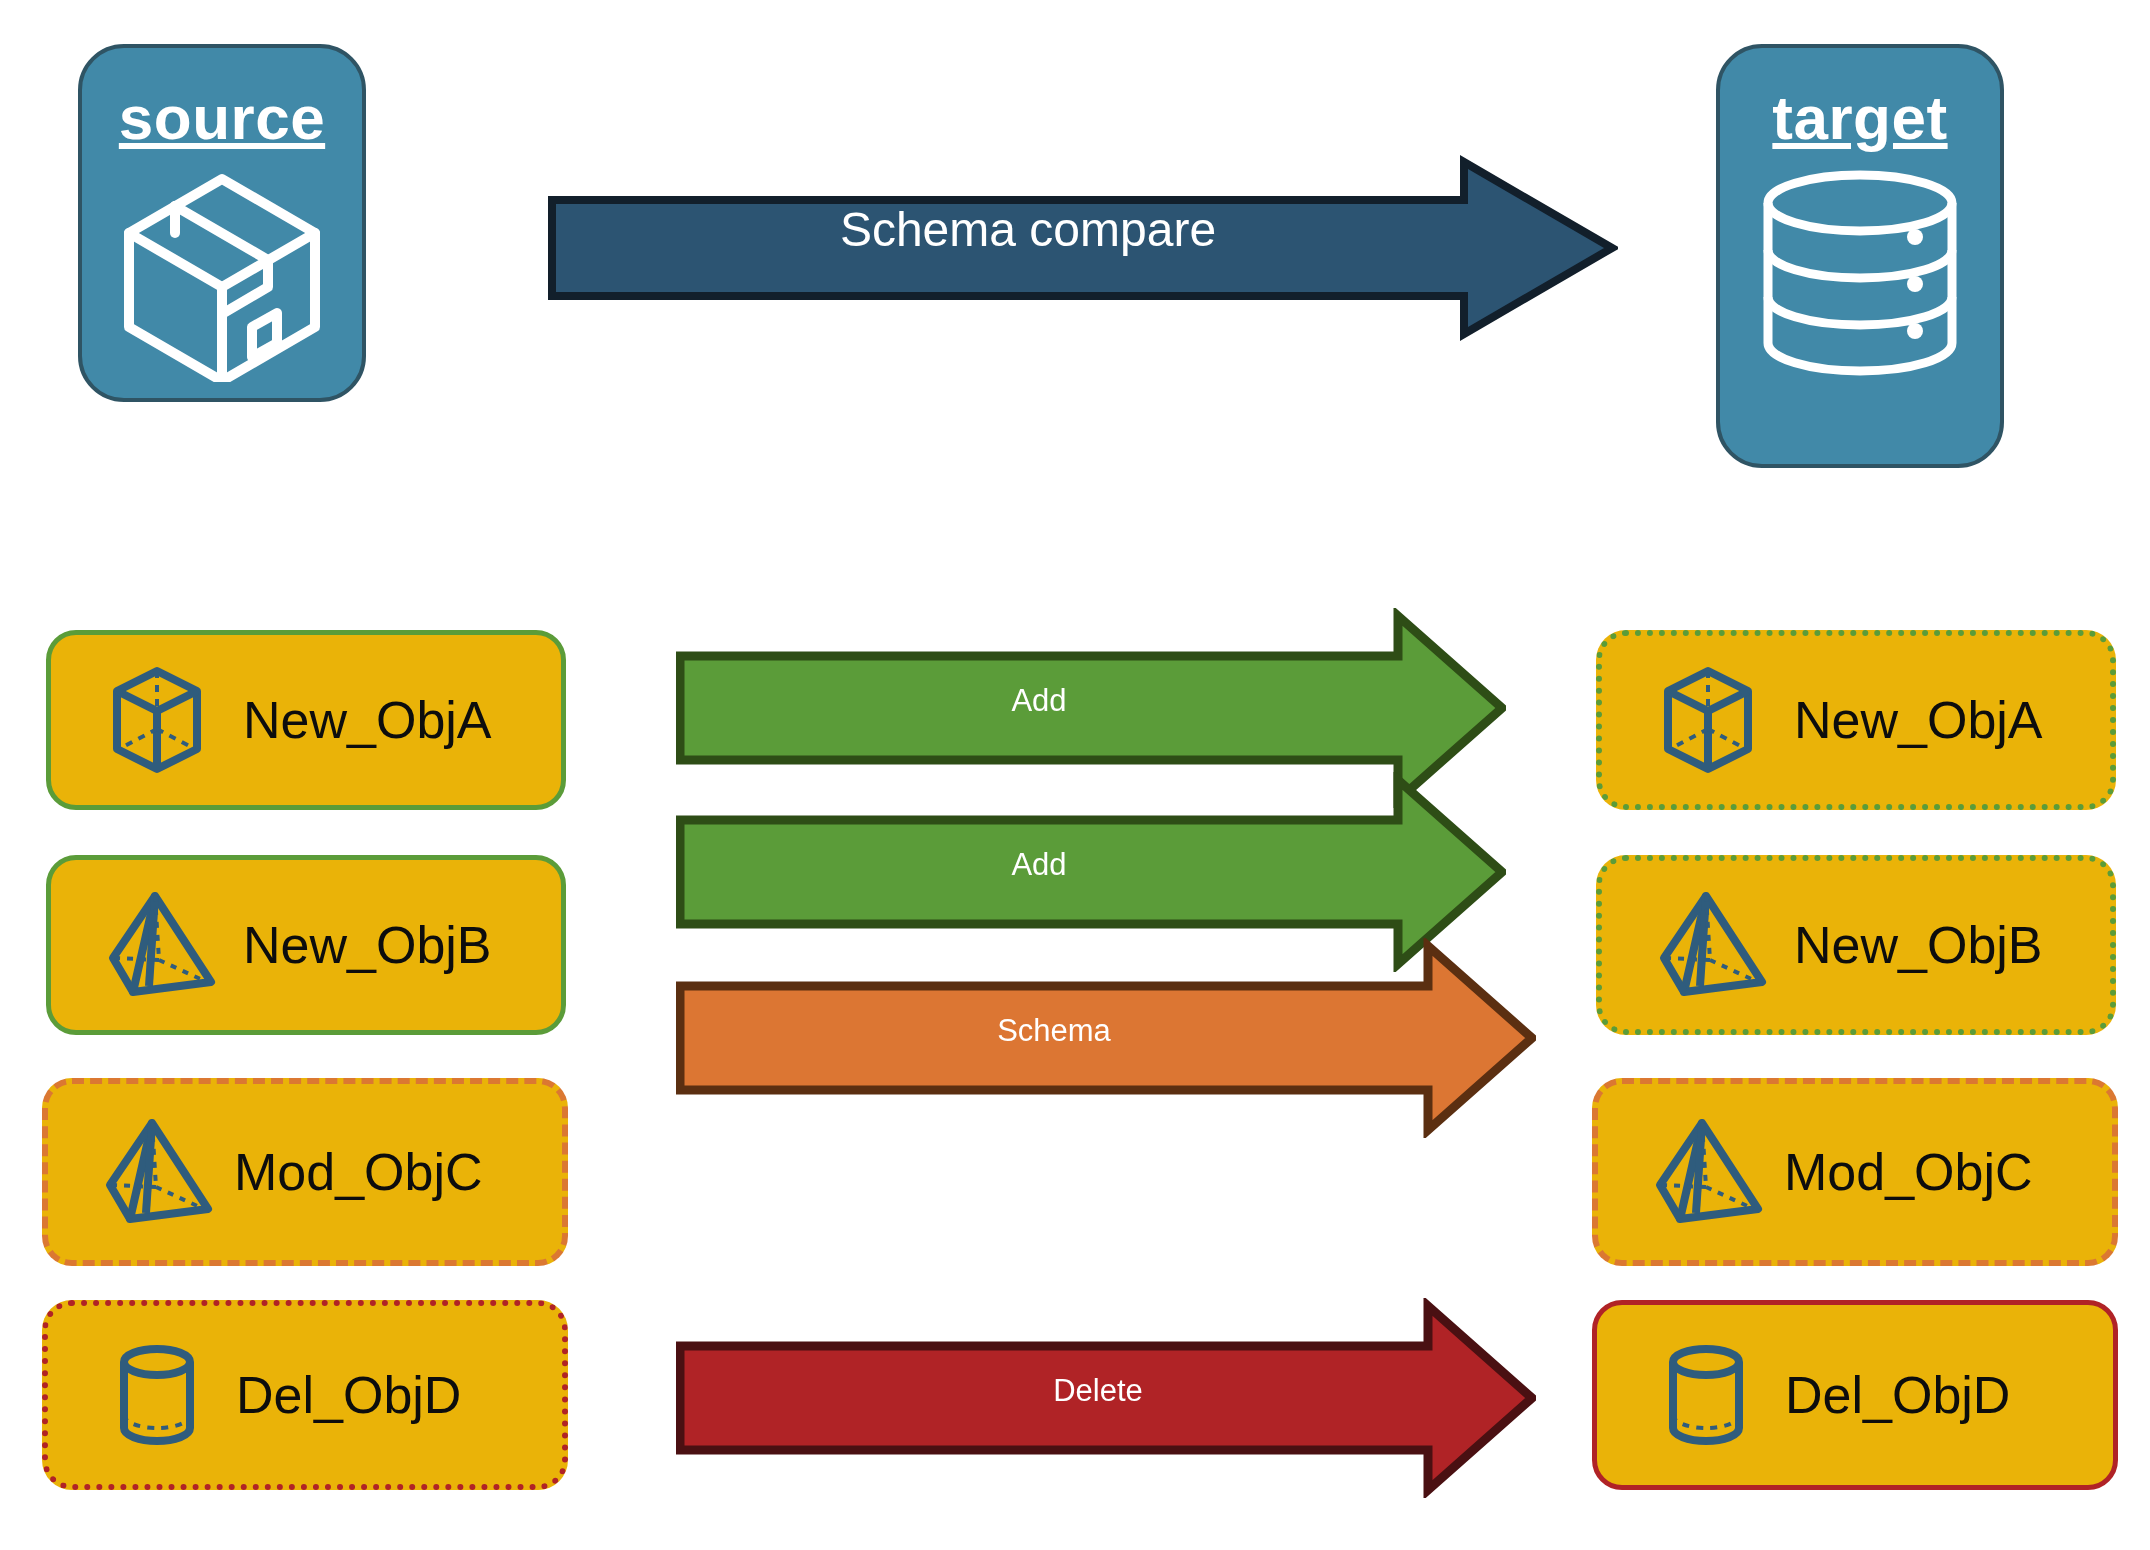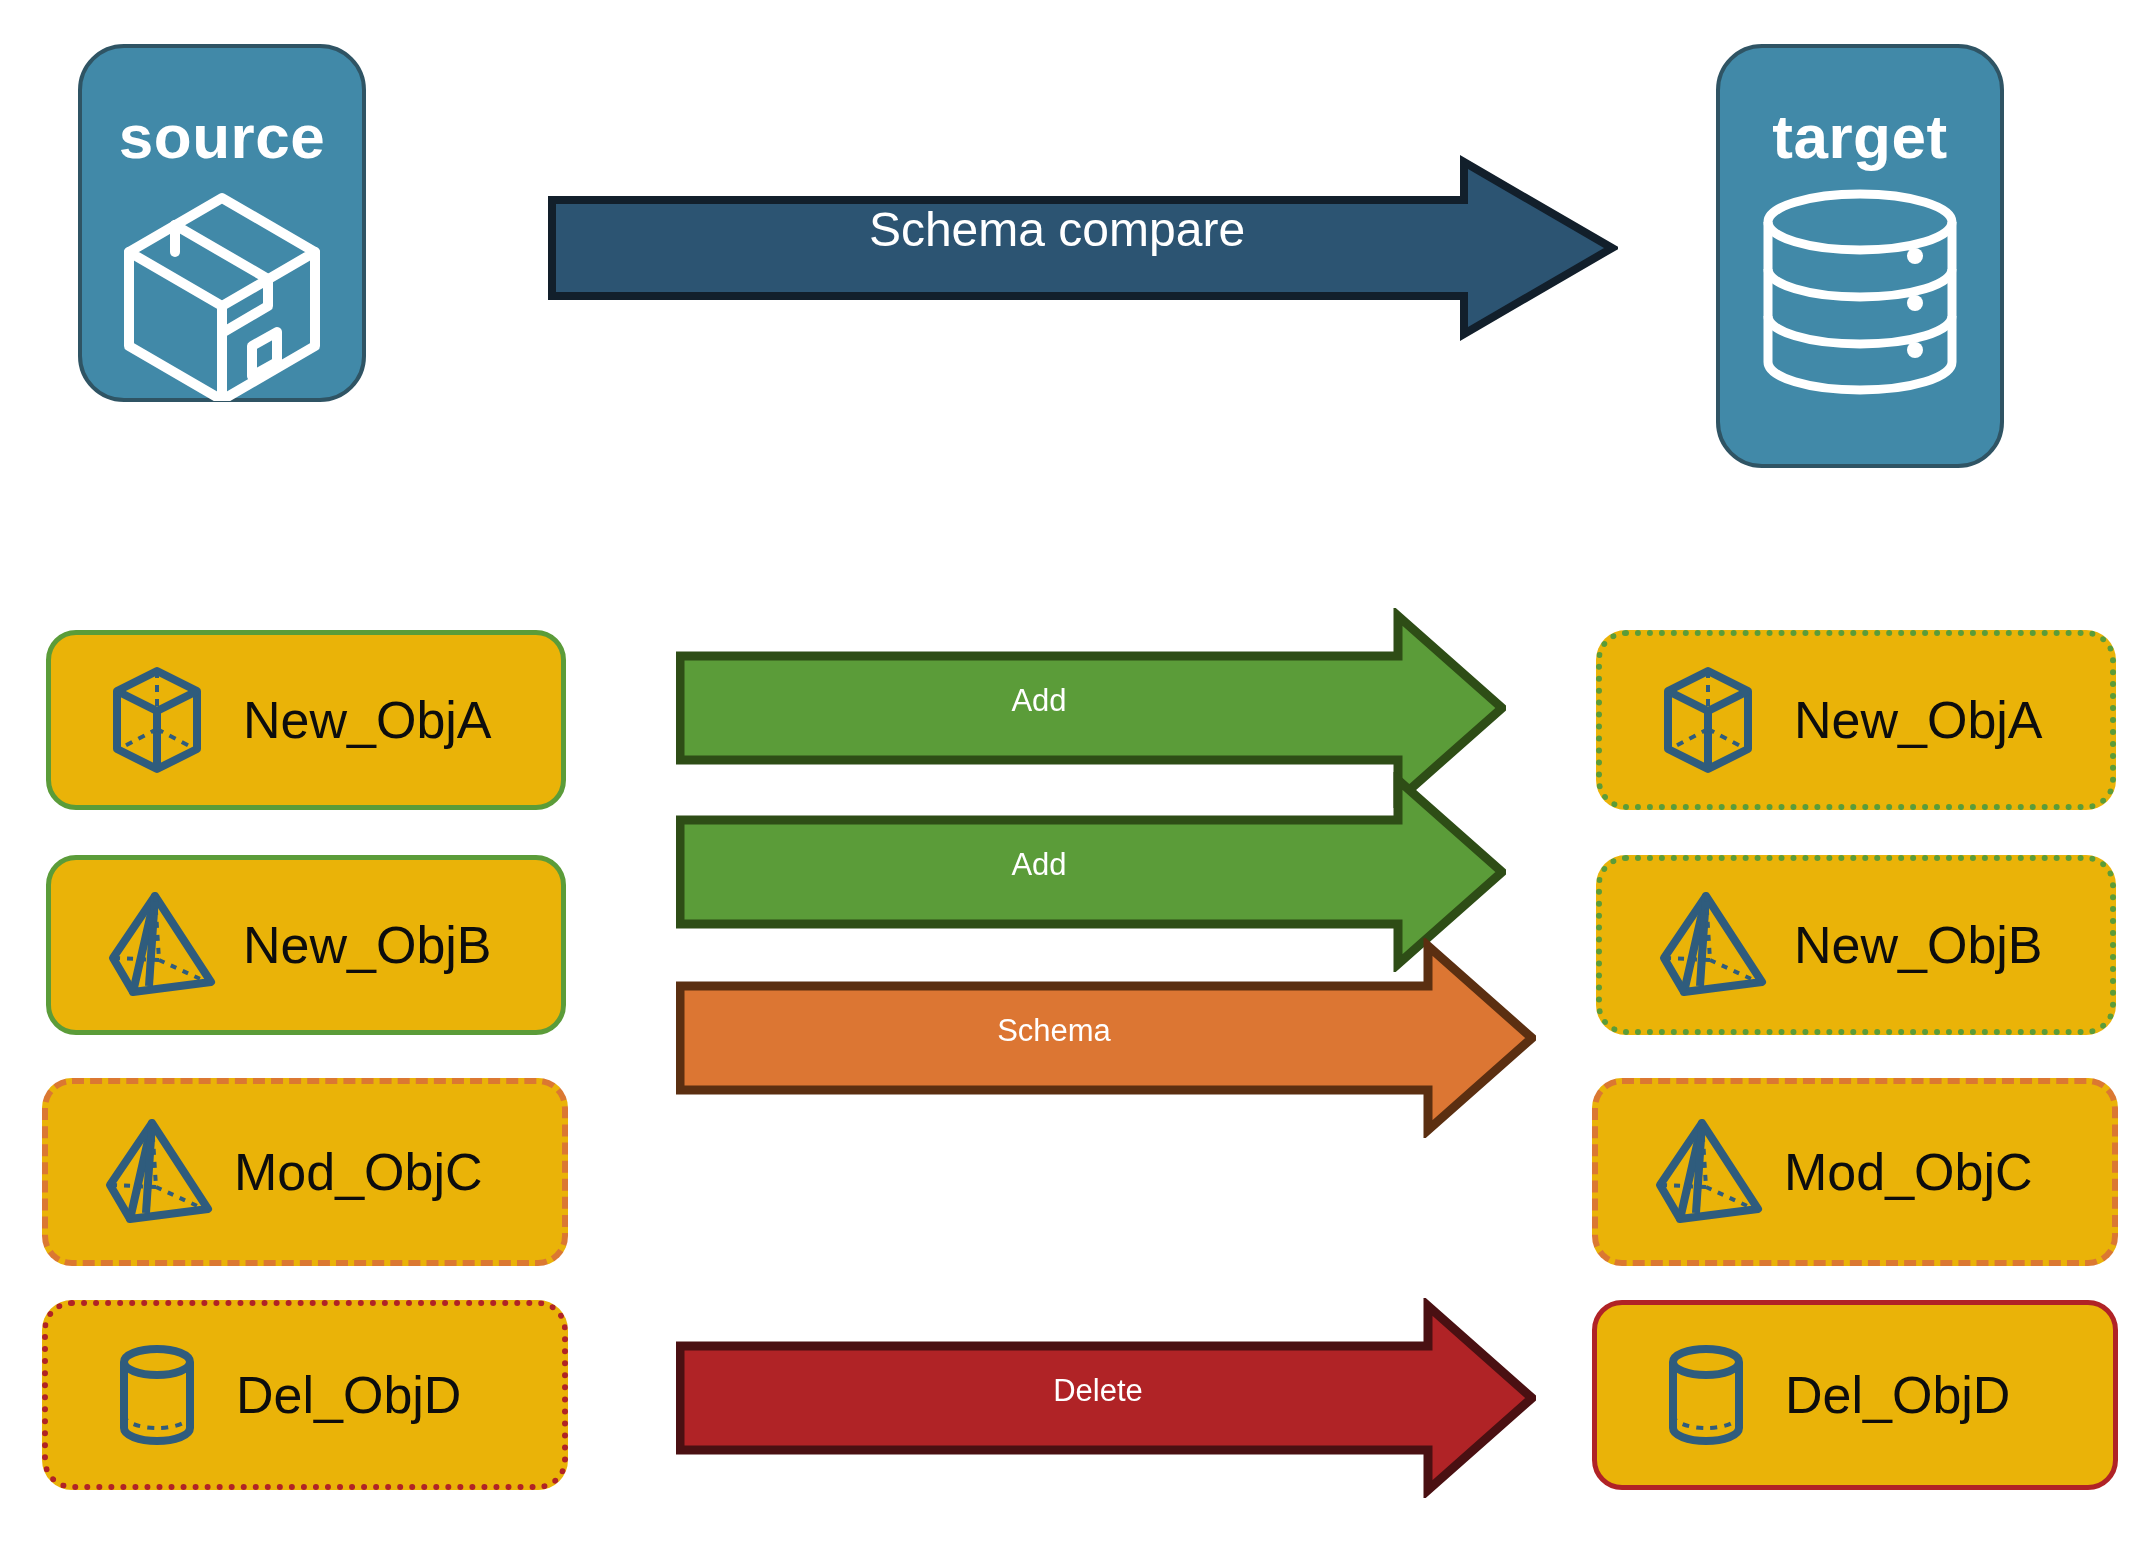--- a/index.html
+++ b/index.html
@@ -27,22 +27,23 @@
     box-sizing: border-box;
     display: flex;
     flex-direction: column;
     align-items: center;
   }
   .endpoint-title {
     color: #ffffff;
     font-weight: bold;
     font-size: 62px;
     letter-spacing: 0.5px;
-    margin-top: 58px;
+    margin-top: 39px;
     line-height: 1;
+    text-decoration: underline;
   }
   .endpoint-icon {
     margin-top: 18px;
   }
 
   
   .big-arrow {
     position: absolute;
   }
   .arrow-label {
@@ -131,21 +132,21 @@
         <circle cx="160" cy="164" r="8" fill="#ffffff"></circle>
       </svg>
     </div>
   </div>
 
   <div class="big-arrow" style="left:548px; top:152px; width:1070px; height:192px;">
     <svg width="1070" height="192" viewBox="0 0 1070 192">
       <path d="M4 48 L916 48 L916 10 L1064 96 L916 182 L916 144 L4 144 Z" fill="#2C5472" stroke="#121F2B" stroke-width="8" stroke-linejoin="miter"></path>
     </svg>
   </div>
-  <div class="arrow-label" style="left:548px; top:202px; width:960px;padding-left:29px;">Schema compare</div>
+  <div class="arrow-label" style="left:548px; top:202px; width:960px;">Schema compare</div>
 
   <div class="pill pill-solid-green" style="left:46px; top:630px; width:520px; height:180px;">
     <span class="pill-icon" style="margin-left:56px; width:100px;">
       <svg width="100" height="110" viewBox="0 0 100 110">
         <g stroke="#2F5C7D" stroke-width="8" fill="none" stroke-linejoin="round">
           <path d="M10 26 L50 6 L90 26 L90 84 L50 104 L10 84 Z"></path>
           <path d="M10 26 L50 46 L90 26"></path>
           <path d="M50 46 L50 104"></path>
         </g>
         <g stroke="#2F5C7D" stroke-width="4" fill="none" stroke-dasharray="7 7">

